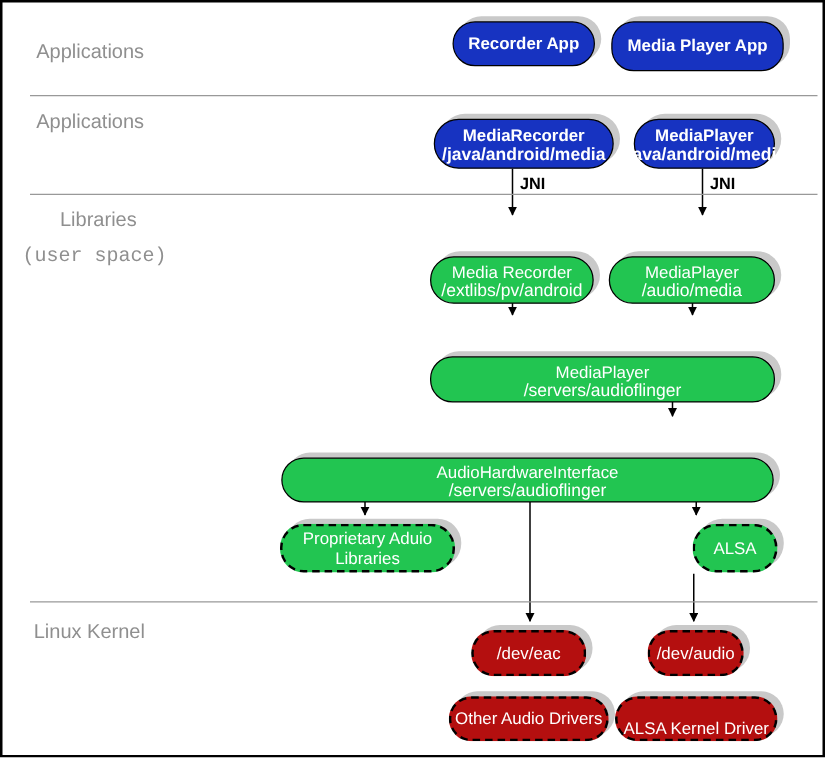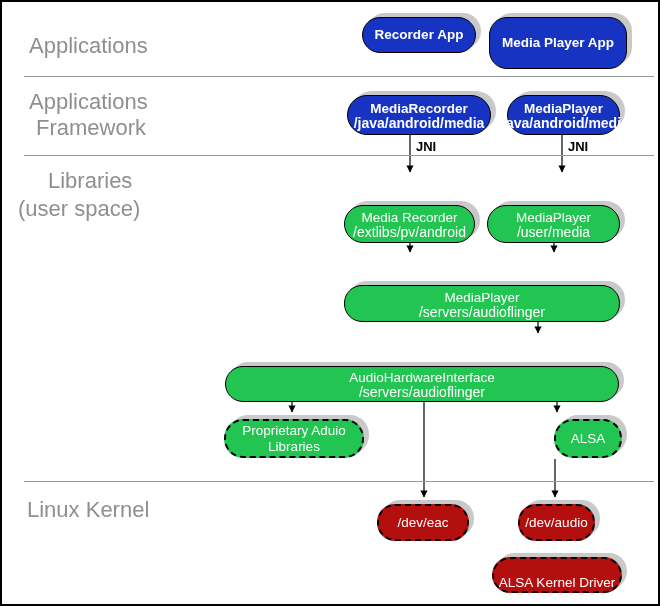--- a/index.html
+++ b/index.html
@@ -2,21 +2,21 @@
 <html style="--app-blue: #1733c1; --lib-green: #22c551; --kernel-red: #b40f0f; --shadow-gray: #c9c9c9; --label-gray: #8f8f8f; --divider-gray: #999999;"><head>
 <meta charset="utf-8">
 <style>
   html,body{margin:0;padding:0;background:#ffffff;font-family:"Liberation Sans",sans-serif;}
   .canvas{
     position:relative;width:656px;height:602px;background:#ffffff;
     border:2px solid #000;overflow:hidden;
   }
   .arrow-layer{position:absolute;left:0;top:0;width:660px;height:606px;pointer-events:none;}
   .divider{position:absolute;height:1px;background:var(--divider-gray);}
-  .layer-label{position:absolute;color:var(--label-gray);font-size:22px;white-space:nowrap;}
+  .layer-label{position:absolute;color:var(--label-gray);font-size:16px;white-space:nowrap;}
   .jni{position:absolute;color:#000;font-size:13px;font-weight:700;white-space:nowrap;}
   .pill{
     position:absolute;display:flex;flex-direction:column;align-items:center;justify-content:center;
     color:#fff;text-align:center;box-sizing:border-box;
     box-shadow:5px -4px 0 var(--shadow-gray);
   }
   .pill .pill-title{font-size:13.5px;line-height:16px;white-space:nowrap;}
   .pill .pill-title2{font-size:13.5px;line-height:15px;white-space:nowrap;}
   .pill .pill-sub{font-size:14px;line-height:12px;white-space:nowrap;}
   .blue{background:var(--app-blue);border:1px solid #000;font-weight:bold;}
@@ -47,51 +47,50 @@
       <line x1="553" y1="457" x2="553" y2="495" marker-end="url(#ah)"></line>
     </g>
   </svg>
 
   <div class="divider" style="left:22px;top:74px;width:630px;"></div>
   <div class="divider" style="left:22px;top:153px;width:630px;"></div>
   <div class="divider" style="left:22px;top:479px;width:630px;"></div>
 
   <div class="layer-label" style="left:27px;top:31px;">Applications</div>
   <div class="layer-label" style="left:27px;top:87px;">Applications</div>
-  <div class="layer-label" style="left:34px;top:113px;">Framework</div>
   <div class="layer-label" style="left:46px;top:166px;">Libraries</div>
-  <div class="layer-label" style="left:16px;top:194px;">(user space)</div>
+  <div class="layer-label" style="left:16px;top:194px;font-family:Liberation Mono, monospace;">(user space)</div>
   <div class="layer-label" style="left:25px;top:495px;">Linux Kernel</div>
 
   <div class="jni" style="left:414px;top:137px;">JNI</div>
   <div class="jni" style="left:566px;top:137px;">JNI</div>
 
   <div class="pill blue" style="left:360px;top:15px;width:114px;height:36px;border-radius:18px;">
     <span class="pill-title">Recorder App</span>
   </div>
-  <div class="pill blue" style="left:487px;top:15px;width:138px;height:52px;border-radius:18px;">
+  <div class="pill blue" style="left:487px;top:15px;width:138px;height:40px;border-radius:18px;">
     <span class="pill-title">Media Player App</span>
   </div>
 
   <div class="pill blue" style="left:345px;top:93px;width:144px;height:40px;border-radius:20px;">
     <span class="pill-title">MediaRecorder</span>
     <span class="pill-sub">/java/android/media</span>
   </div>
   <div class="pill blue" style="left:505px;top:93px;width:113px;height:40px;border-radius:20px;">
     <span class="pill-title">MediaPlayer</span>
     <span class="pill-sub">/java/android/media</span>
   </div>
 
   <div class="pill green" style="left:342px;top:177px;width:131px;height:38px;border-radius:19px;">
     <span class="pill-title">Media Recorder</span>
     <span class="pill-sub">/extlibs/pv/android</span>
   </div>
   <div class="pill green" style="left:485px;top:177px;width:133px;height:38px;border-radius:19px;">
     <span class="pill-title">MediaPlayer</span>
-    <span class="pill-sub">/user/media</span>
+    <span class="pill-sub">/audio/media</span>
   </div>
 
   <div class="pill green" style="left:342px;top:257px;width:276px;height:37px;border-radius:18px;">
     <span class="pill-title">MediaPlayer</span>
     <span class="pill-sub">/servers/audioflinger</span>
   </div>
 
   <div class="pill green" style="left:223px;top:338px;width:394px;height:36px;border-radius:18px;">
     <span class="pill-title">AudioHardwareInterface</span>
     <span class="pill-sub">/servers/audioflinger</span>
@@ -104,17 +103,20 @@
   <div class="pill green-dashed" style="left:552px;top:417px;width:68px;height:39px;border-radius:19px;">
     <span class="pill-title">ALSA</span>
   </div>
 
   <div class="pill red-dashed" style="left:375px;top:502px;width:92px;height:37px;border-radius:18px;">
     <span class="pill-title">/dev/eac</span>
   </div>
   <div class="pill red-dashed" style="left:516px;top:502px;width:77px;height:37px;border-radius:18px;">
     <span class="pill-title">/dev/audio</span>
   </div>
+  <div class="pill red-dashed" style="left:357px;top:555px;width:128px;height:36px;border-radius:18px;">
+    <span class="pill-title">Other Audio Drivers</span>
+  </div>
   <div class="pill red-dashed" style="left:490px;top:555px;width:130px;height:36px;border-radius:18px;justify-content:flex-end;">
     <span class="pill-title">ALSA Kernel Driver</span>
   </div>
 
 </div>
 
 </body></html>

